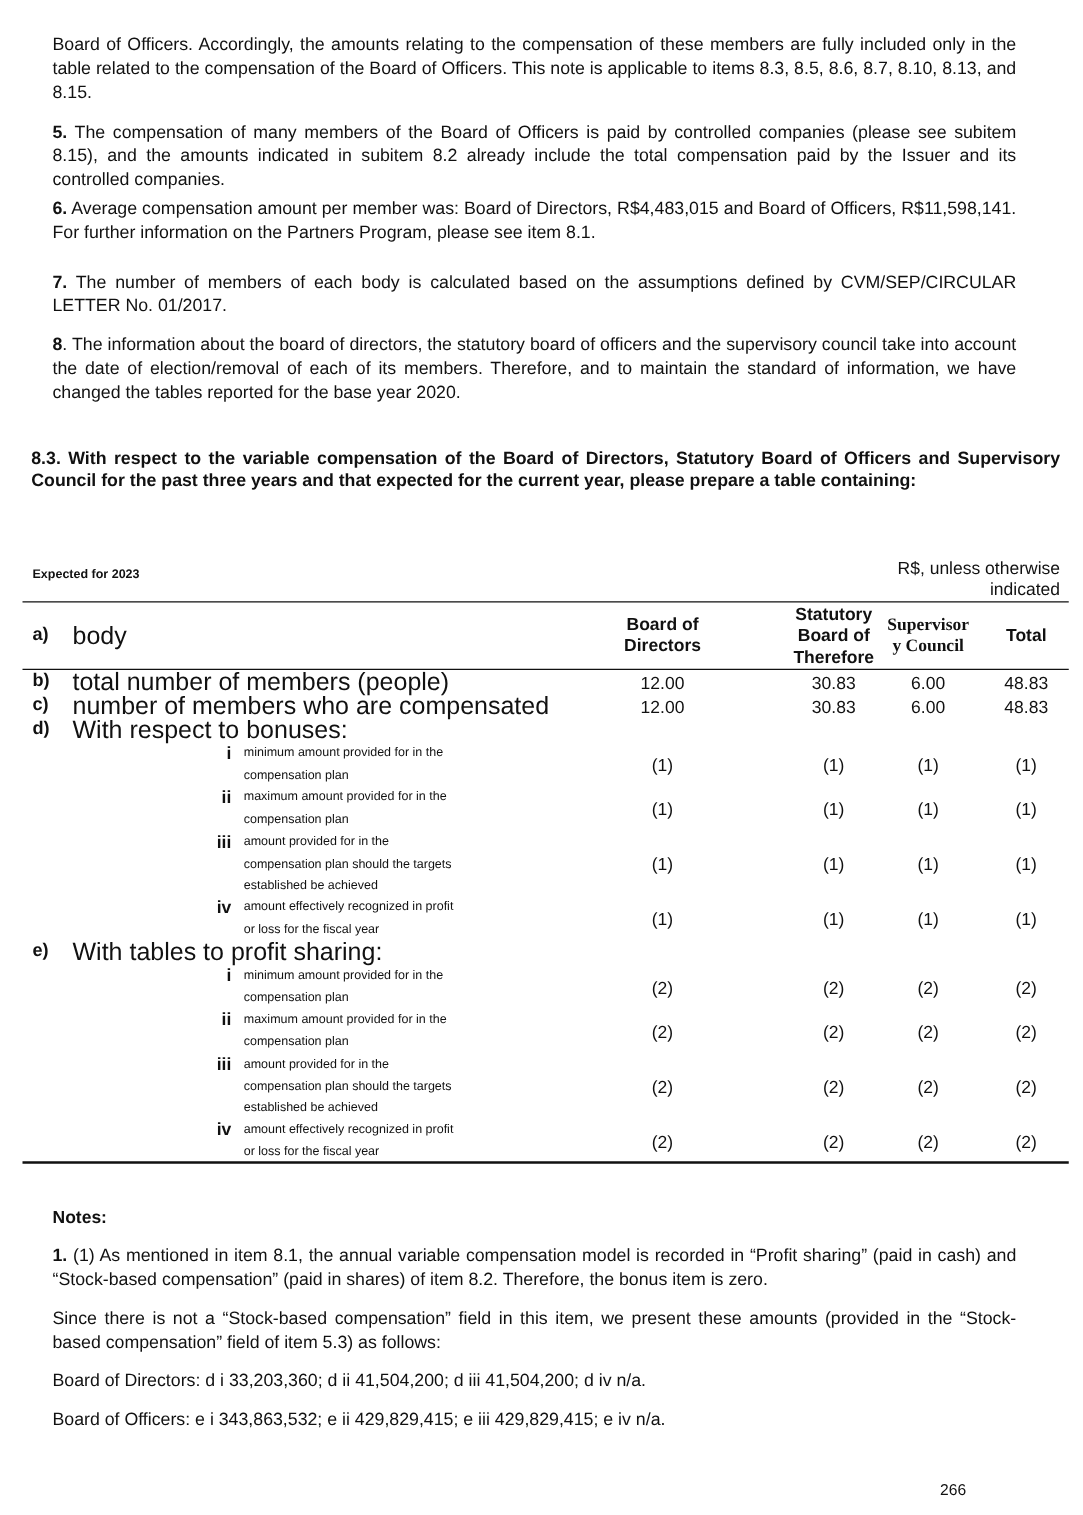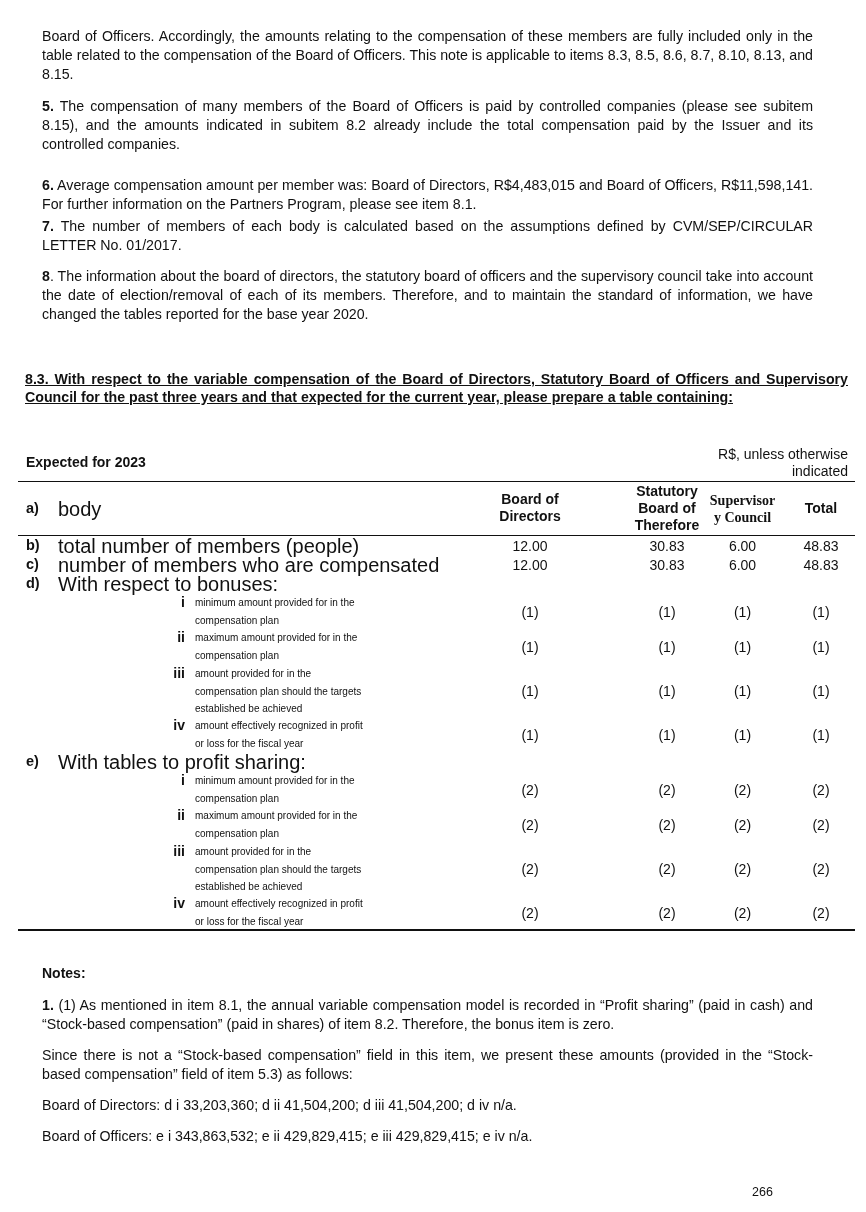--- a/index.html
+++ b/index.html
@@ -9,21 +9,21 @@
   }
   .para {
     position: absolute; left: 42px; width: 771px; line-height: 19px;
     text-align: justify; margin: 0;
   }
   .para b { font-weight: bold; }
   .heading {
     position: absolute; left: 25px; width: 823px; line-height: 18px;
     font-weight: bold; text-align: justify; margin: 0; font-size: 14.2px;
   }
-  .tbl-title { position: absolute; left: 26px; top: 454px; font-weight: bold; font-size: 14px; }
+  .tbl-title { position: absolute; left: 26px; top: 454px; font-weight: bold; font-size: 10px; }
   .tbl-unit { position: absolute; right: 18px; top: 446px; text-align: right; line-height: 17px; font-size: 14px; }
   .hline { position: absolute; left: 18px; width: 837px; height: 1px; background: #111; }
   .hline.thick { height: 1.5px; }
   .col-head { position: absolute; font-weight: bold; text-align: center; line-height: 17px; font-size: 14px; }
   .row { position: absolute; left: 0; width: 866px; }
   .letter { position: absolute; left: 26px; font-weight: bold; font-size: 14.5px; }
   .label { position: absolute; left: 58px; font-size: 20px; line-height: 18px; }
   .roman { position: absolute; width: 40px; left: 145px; text-align: right; font-weight: bold; font-size: 14px; line-height: 17.5px; }
   .sublabel { position: absolute; left: 195px; width: 270px; font-size: 10px; line-height: 17.5px; }
   .val { position: absolute; text-align: center; font-size: 14px; line-height: 18px; }
@@ -36,31 +36,31 @@
 </style>
 </head>
 <body>
 
 <p class="para" style="top:27px;">
   <b></b><span>Board of Officers. Accordingly, the amounts relating to the compensation of these members are fully included only in the table related to the compensation of the Board of Officers.  This note is applicable to items 8.3, 8.5, 8.6, 8.7, 8.10, 8.13, and 8.15.</span>
 </p>
 <p class="para" style="top:97px;">
   <b>5.</b><span> The compensation of many members of the Board of Officers is paid by controlled companies (please see subitem 8.15), and the amounts indicated in subitem 8.2 already include the total compensation paid by the Issuer and its controlled companies.</span>
 </p>
-<p class="para" style="top:176px;">
+<p class="para" style="top:158px;">
   <b>6.</b><span> Average compensation amount per member was: Board of Directors, R$4,483,015 and Board of Officers, R$11,598,141. For further information on the Partners Program, please see item 8.1.</span>
 </p>
 <p class="para" style="top:217px;">
   <b>7.</b><span> The number of members of each body is calculated based on the assumptions defined by CVM/SEP/CIRCULAR LETTER No. 01/2017.</span>
 </p>
 <p class="para" style="top:267px;">
   <b>8</b><span>. The information about the board of directors, the statutory board of officers and the supervisory council take into account the date of election/removal of each of its members. Therefore, and to maintain the standard of information, we have changed the tables reported for the base year 2020.</span>
 </p>
 
-<p class="heading" style="top:370px;text-decoration:underline;">8.3. With respect to the variable compensation of the Board of Directors, Statutory Board of Officers and Supervisory Council for the past three years and that expected for the current year, please prepare a table containing:</p>
+<p class="heading" style="top:358px;">8.3. With respect to the variable compensation of the Board of Directors, Statutory Board of Officers and Supervisory Council for the past three years and that expected for the current year, please prepare a table containing:</p>
 
 <div>
   <div class="tbl-title">Expected for 2023</div>
   <div class="tbl-unit">
     <div>R$, unless otherwise</div>
     <div>indicated</div>
   </div>
 
   <div class="hline" style="top:481px;"></div>
 

